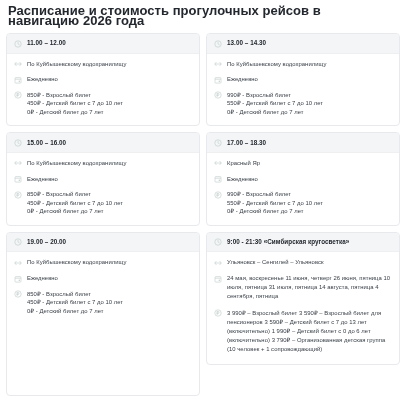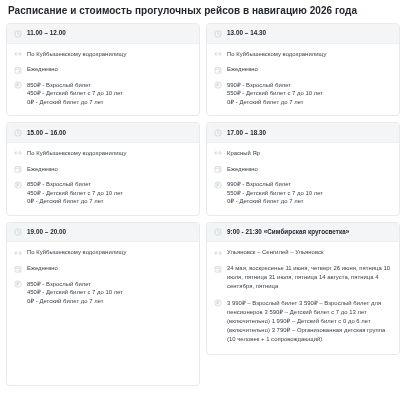--- a/index.html
+++ b/index.html
@@ -15,21 +15,21 @@
     overflow: hidden;
   }
   .page {
     width: 400px;
     height: 412px;
     box-sizing: border-box;
     padding: 4px 6px 0 6px;
     position: relative;
   }
   .page-title {
-    font-size: 10px;
+    font-size: 13px;
     font-weight: bold;
     letter-spacing: 0.05px;
     color: #23272e;
     margin: 2px 0 7px 2px;
     line-height: 10px;
   }
   .grid {
     display: flex;
     gap: 6px;
     align-items: flex-start;

